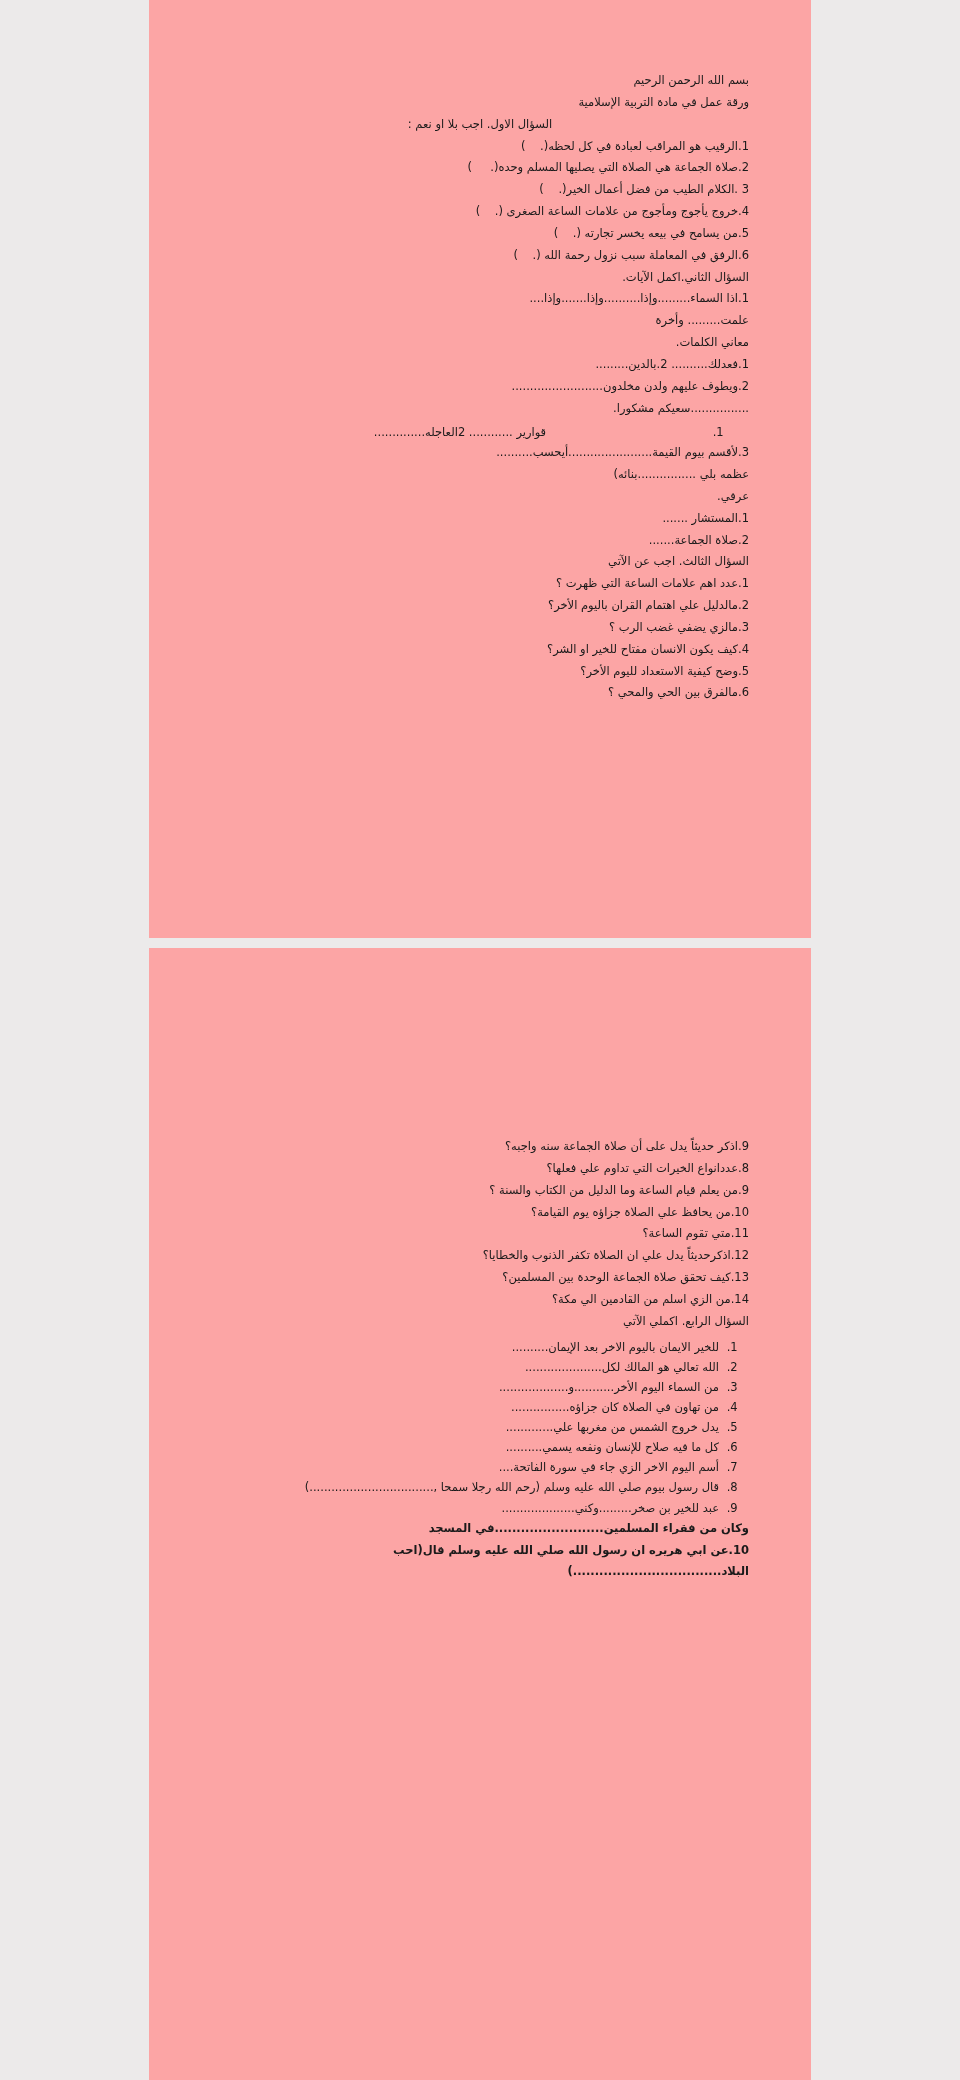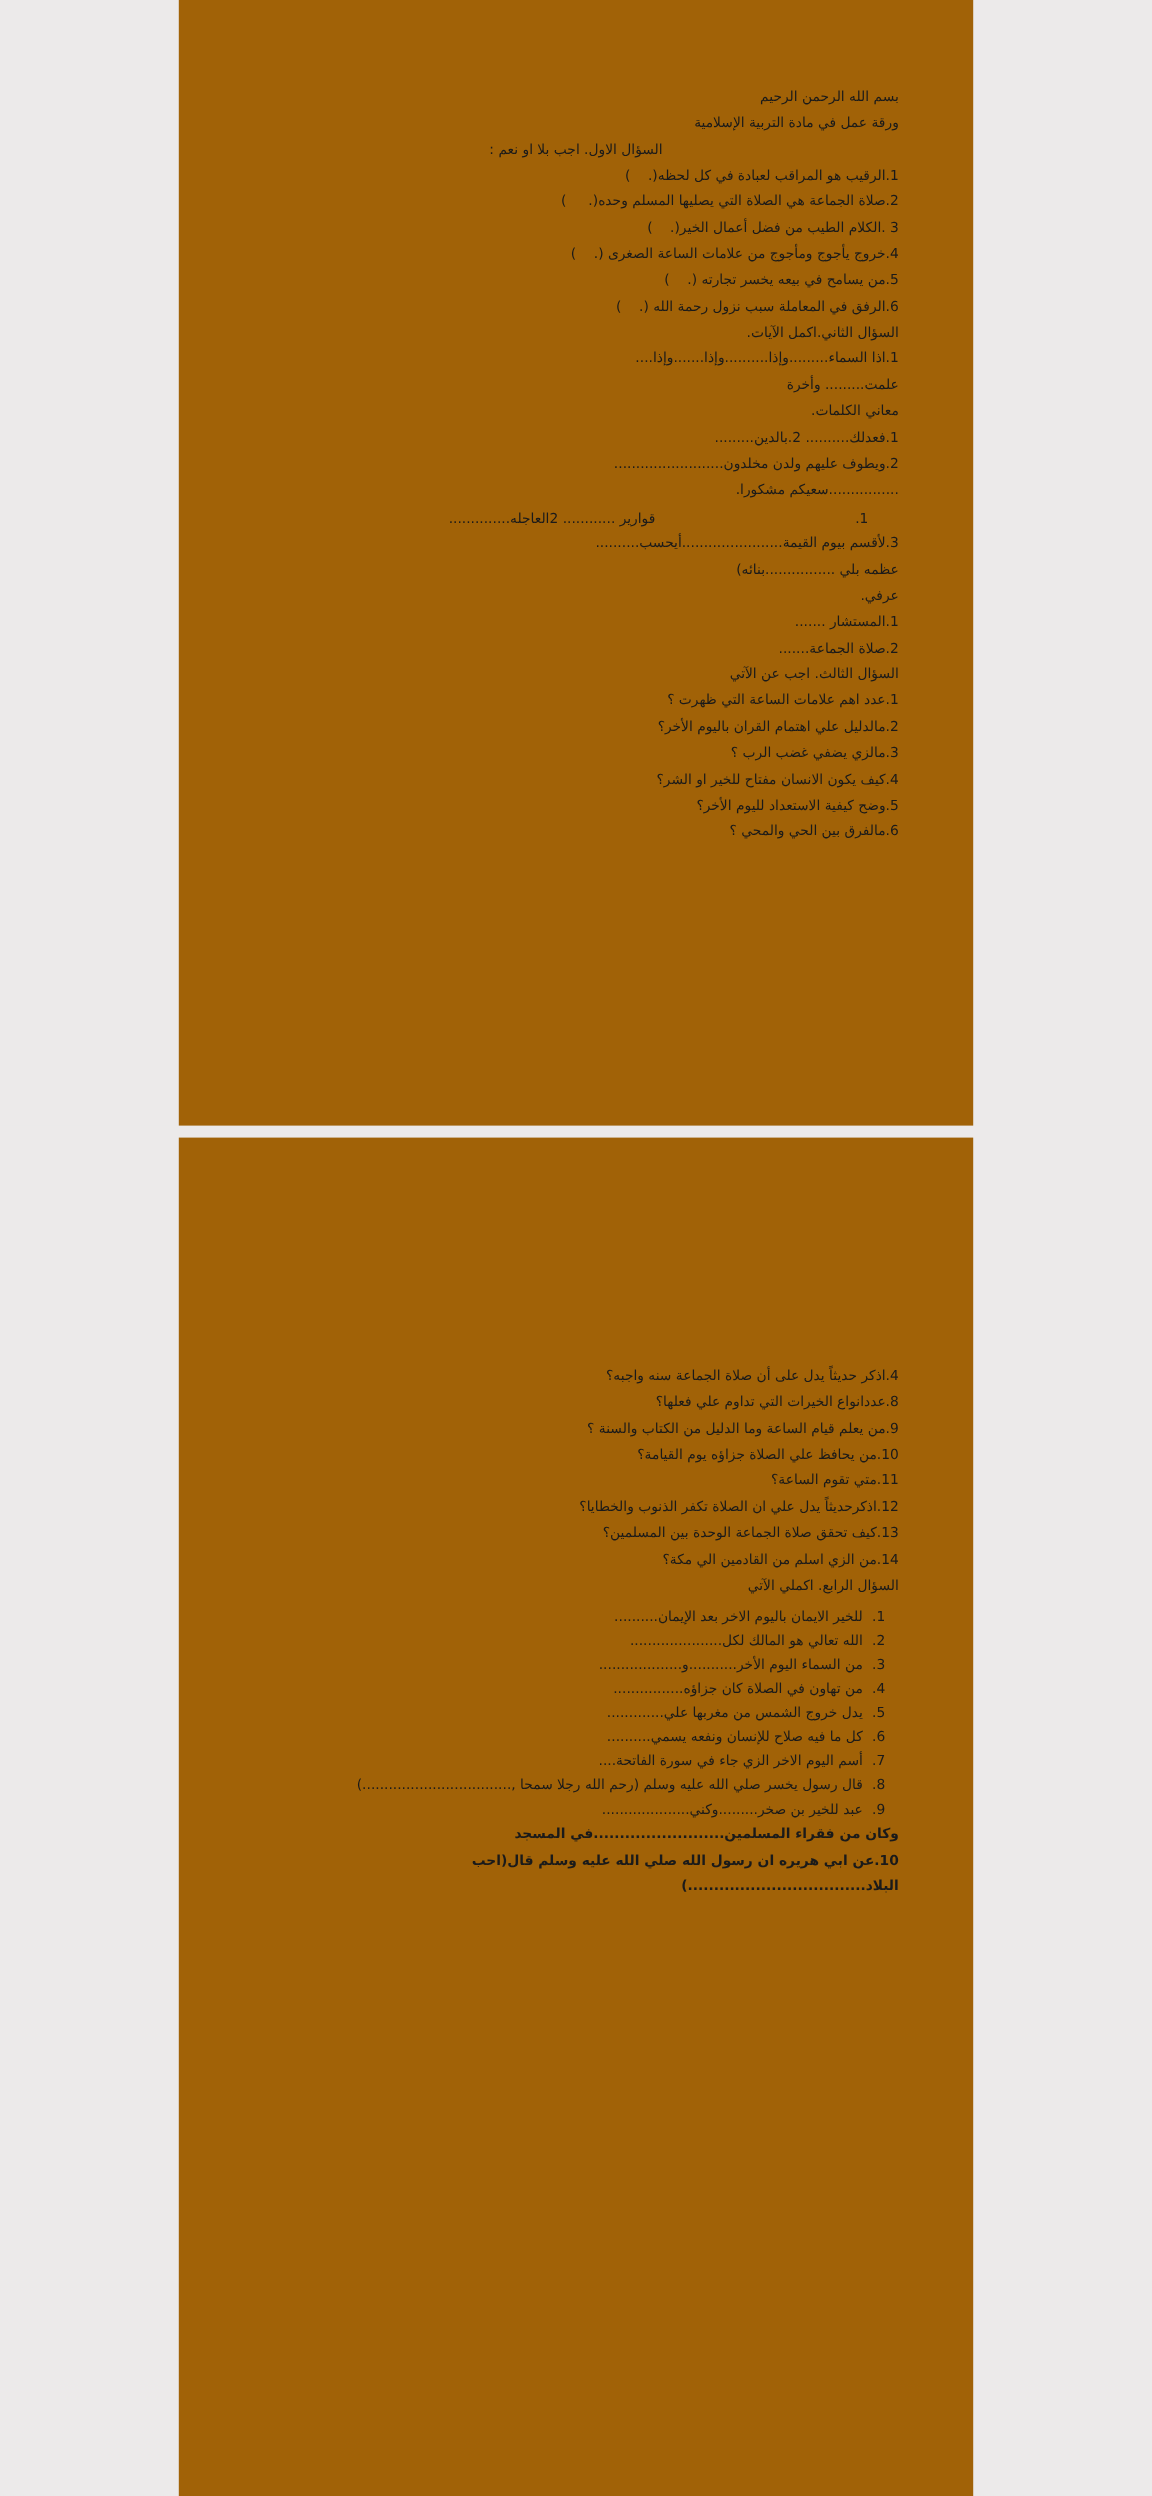--- a/index.html
+++ b/index.html
@@ -13,21 +13,21 @@
     font-family: "DejaVu Sans", "Liberation Sans", sans-serif;
     color: #1a1a1a;
   }
   .page-wrap {
     width: 960px;
     margin: 0 auto;
     box-sizing: border-box;
     padding: 0;
   }
   .page {
-    background: #a16207;
+    background: #fca5a5;
     width: 662px;
     margin: 0 auto;
     box-sizing: border-box;
     position: relative;
   }
   .page-1 {
     height: 938px;
     padding: 70px 62px 0 62px;
   }
   .page-gap {
@@ -129,40 +129,40 @@
     </div>
   </div>
 
   <div class="page-gap"></div>
 
   <div class="page page-2">
     <div class="doc-body">
 
       <div style="height:118px"></div>
 
-      <p class="line">4.اذكر حديثاً يدل على أن صلاة الجماعة سنه واجبه؟</p>
+      <p class="line">9.اذكر حديثاً يدل على أن صلاة الجماعة سنه واجبه؟</p>
       <p class="line">8.عددانواع الخيرات التي تداوم علي فعلها؟</p>
       <p class="line">9.من يعلم قيام الساعة وما الدليل من الكتاب والسنة ؟</p>
       <p class="line">10.من يحافظ علي الصلاة جزاؤه يوم القيامة؟</p>
       <p class="line">11.متي تقوم الساعة؟</p>
       <p class="line">12.اذكرحديثاً يدل علي ان الصلاة تكفر الذنوب والخطايا؟</p>
       <p class="line">13.كيف تحقق صلاة الجماعة الوحدة بين المسلمين؟</p>
       <p class="line">14.من الزي اسلم من القادمين الي مكة؟</p>
 
       <p class="line pad-top-sm">السؤال الرابع. اكملي الآتي</p>
 
       <ol class="num-list">
         <li>للخير الايمان باليوم الاخر بعد الإيمان..........</li>
         <li>الله تعالي هو المالك لكل.....................</li>
         <li>من السماء اليوم الأخر...........و...................</li>
         <li>من تهاون في الصلاة كان جزاؤه................</li>
         <li>يدل خروج الشمس من مغربها علي.............</li>
         <li>كل ما فيه صلاح للإنسان ونفعه يسمي..........</li>
         <li>أسم اليوم الاخر الزي جاء في سورة الفاتحة....</li>
-        <li>قال رسول يخسر صلي الله عليه وسلم (رحم الله رجلا سمحا ,..................................)</li>
+        <li>قال رسول بيوم صلي الله عليه وسلم (رحم الله رجلا سمحا ,..................................)</li>
         <li>عبد للخير بن صخر.........وكني....................</li>
       </ol>
 
       <p class="line tail-line">وكان من فقراء المسلمين.........................في المسجد</p>
       <p class="line tail-line">10.عن ابي هريره ان رسول الله صلي الله عليه وسلم قال(احب البلاد..................................)</p>
 
     </div>
   </div>
 
 </div>

